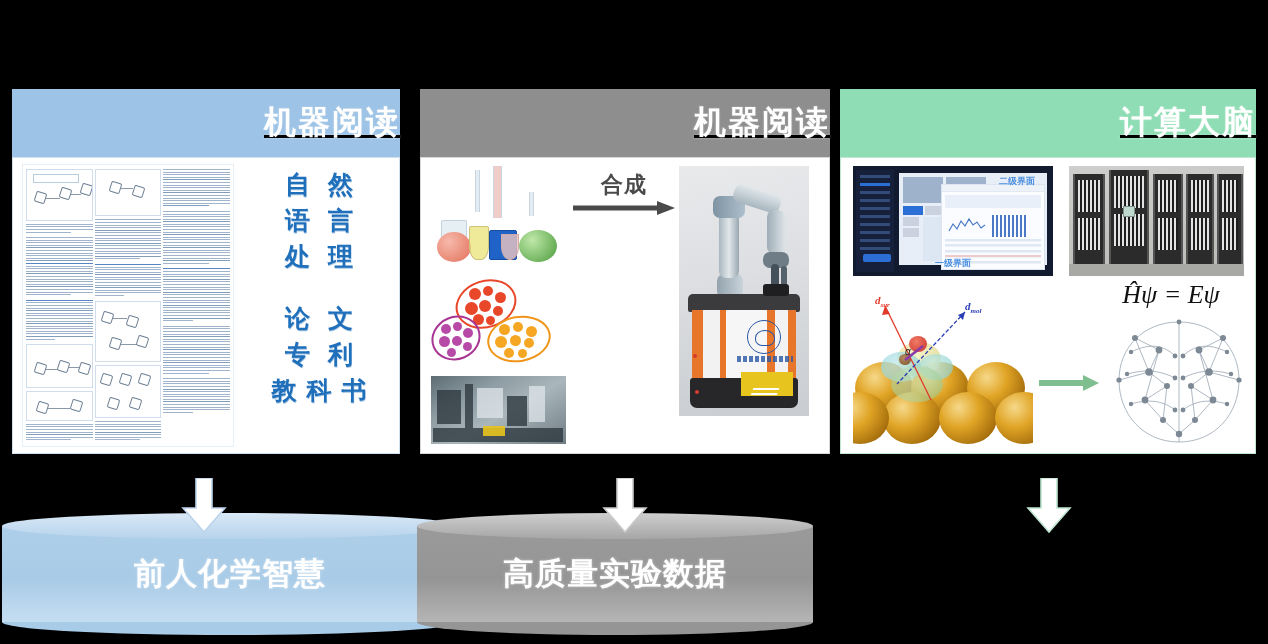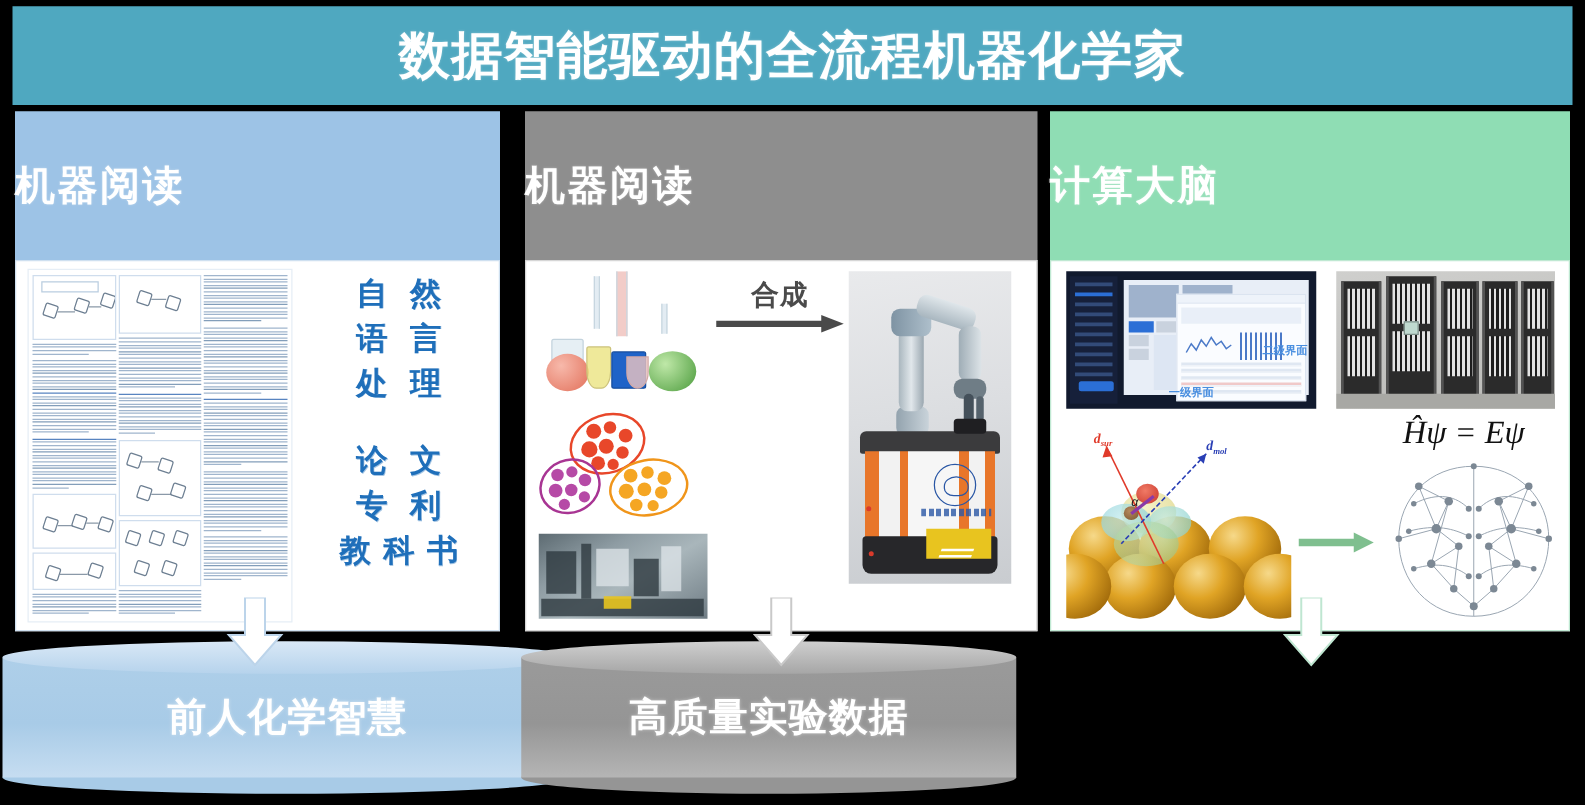--- a/index.html
+++ b/index.html
@@ -25,21 +25,21 @@
     text-shadow: 0 0 2px rgba(255,255,255,.35);
   }
 
   
   .col { position: absolute; top: 89px; }
   .col-1 { left: 12px;  width: 388px; }
   .col-2 { left: 420px; width: 410px; }
   .col-3 { left: 840px; width: 416px; }
 
   .col-head {
-    height: 119px; display: flex; align-items: center; justify-content: flex-start;
+    height: 68px; display: flex; align-items: center; justify-content: flex-end; text-decoration: underline;
   }
   .col-head span {
     color: #fff; font-size: 32px; font-weight: bold; letter-spacing: 2px;
     text-shadow: 0 0 2px rgba(255,255,255,.35);
   }
   .col-1 .col-head { background: #9dc3e6; }
   .col-2 .col-head { background: #8e8e8e; }
   .col-3 .col-head { background: #8fddb4; }
 
   .col-body {
@@ -229,21 +229,21 @@
   .dash .card .bars { position: absolute; left: 50px; top: 30px; width: 36px; height: 22px;
       background: repeating-linear-gradient(90deg,#4a79c8 0 2px,transparent 2px 4px); }
   .dash .card .wave { position: absolute; left: 6px; top: 30px; width: 38px; height: 22px; }
   .dash .card .rows { position: absolute; left: 3px; right: 3px; bottom: 3px; }
   .dash .card .rows i { display: block; height: 3px; margin-bottom: 2.5px;
       background: #dfe7f2; border-bottom: 1px solid #eef2f8; }
   .dash .card .rows i.red { background: #f0c9c9; }
   .dash .cnlabel {
     position: absolute; color: #4a8fe0; font-size: 9px; font-weight: bold; white-space: nowrap;
   }
-  .dash .cn-top { right: 7px; top: 9px; margin-top: 48px; }
+  .dash .cn-top { right: 18px; top: 9px; }
   .dash .cn-bot { left: 82px; bottom: 6px; }
 
   .hpc {
     position: absolute; left: 228px; top: 8px; width: 175px; height: 110px;
     background: linear-gradient(170deg,#cfcfcd,#b9b9b6);
     overflow: hidden;
   }
   .hpc .rack {
     position: absolute; top: 8px; height: 92px; background: #2b2b2b;
     border-left: 2px solid #545454; border-right: 2px solid #545454;
@@ -281,23 +281,20 @@
   .brain { position: absolute; left: 268px; top: 158px; width: 140px; height: 132px; }
 
   
   .nosel { user-select: none; }
 </style>
 </head>
 <body>
 
 <div id="root" class="nosel">
 
-  <div class="titlebar">
-    <div class="ttl">数据智能驱动的全流程机器化学家</div>
-  </div>
 
   <div class="col col-1">
     <div class="col-head">
       <span>机器阅读</span>
     </div>
     <div class="col-body">
 
       <div class="paper">
         <div class="pcol">
           <div class="fig" style="height:52px">

